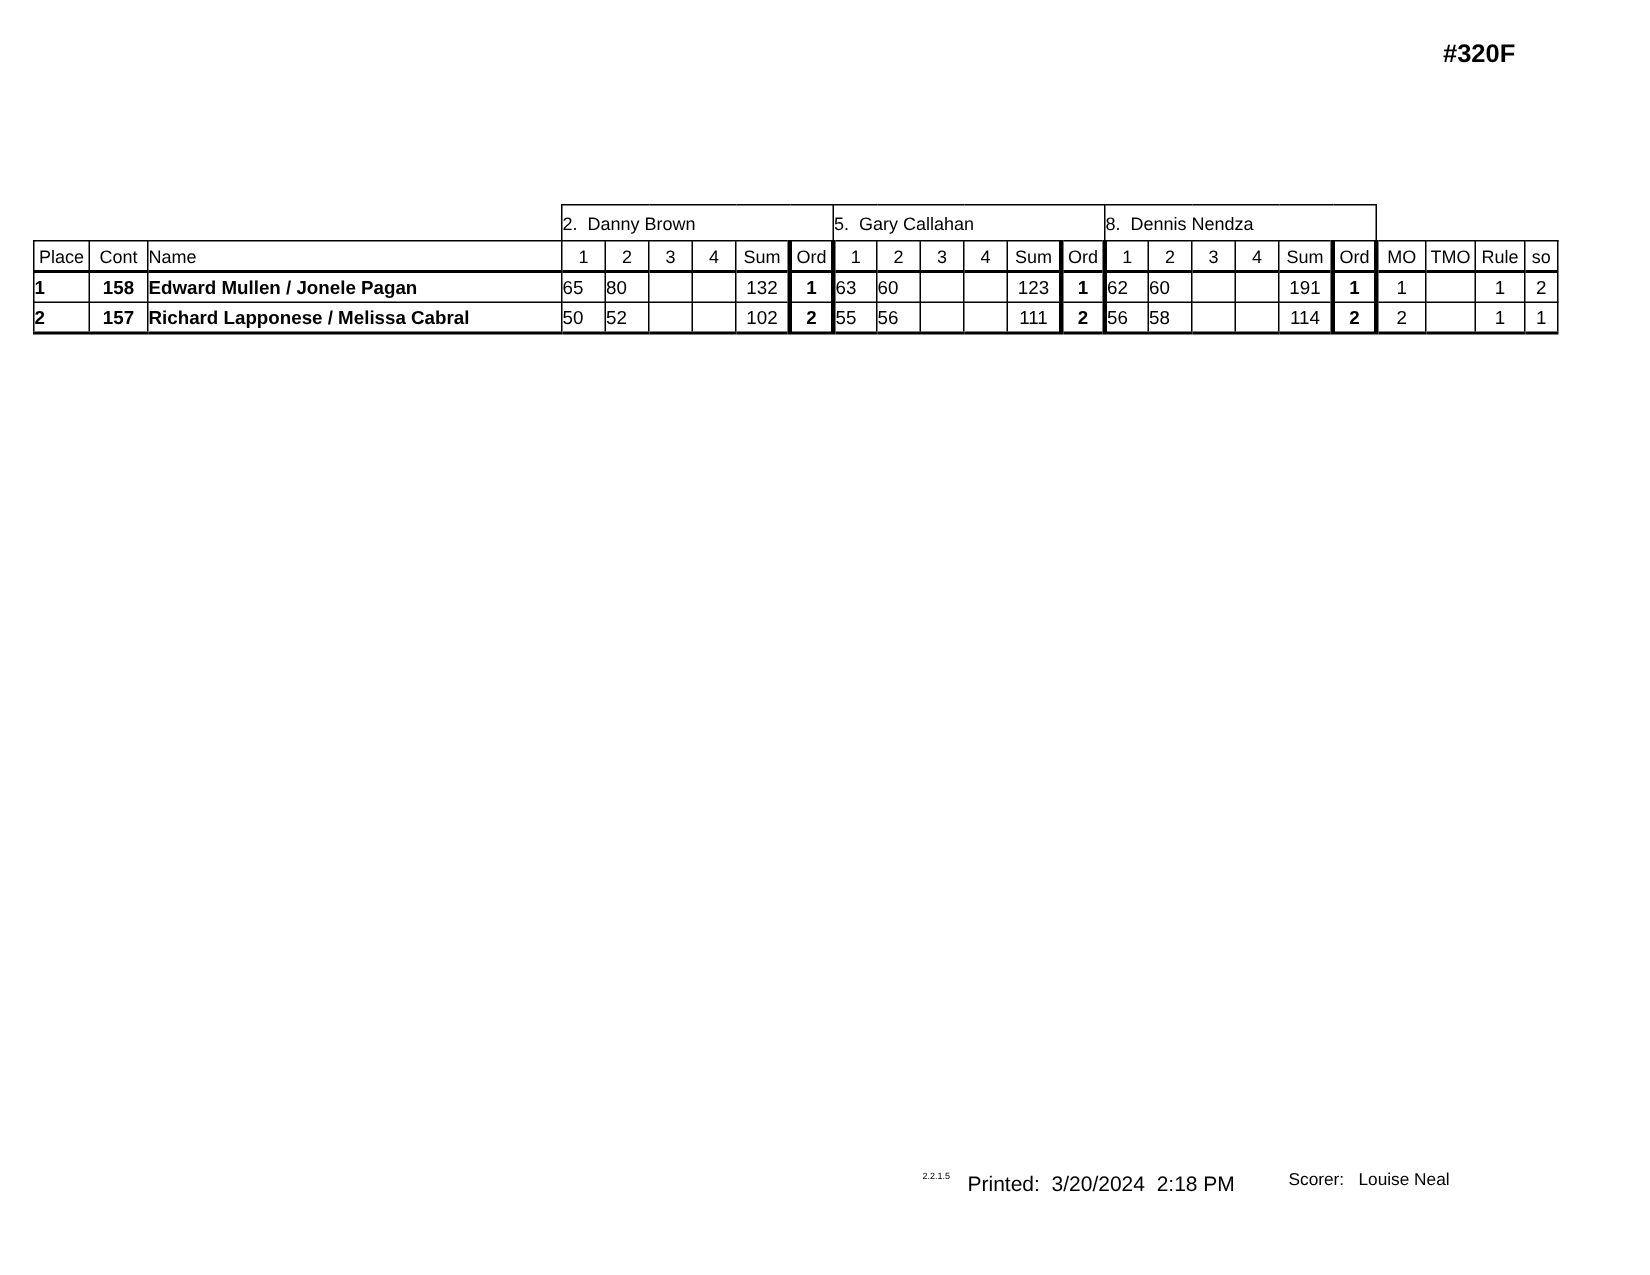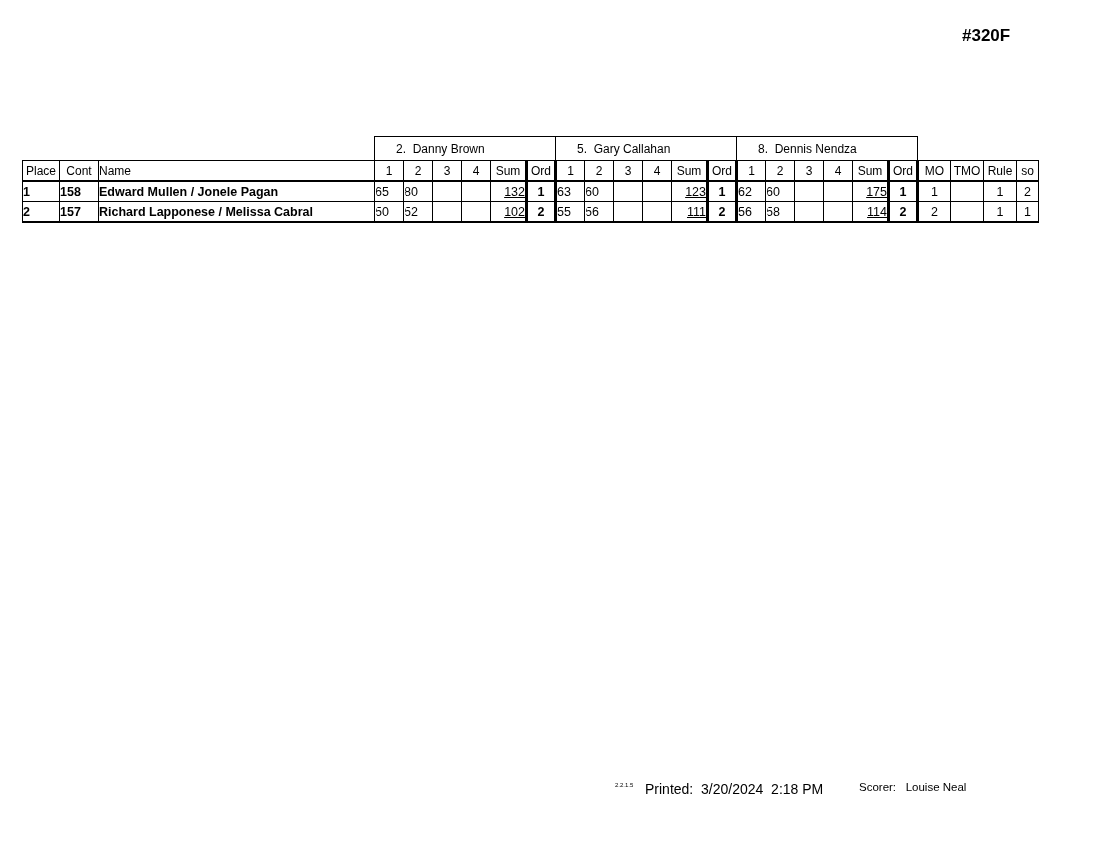--- a/index.html
+++ b/index.html
@@ -18,32 +18,32 @@
   .venue  { font-size:14.5px; line-height:21px; }
   .event  { font-size:18.5px; font-weight:bold; line-height:24px; }
   .report { font-size:16.5px; line-height:23px; }
   .event-num { position:absolute; left:962px; top:26px; font-size:17px; font-weight:bold; }
 
   
   table.results { position:absolute; left:22px; top:136px; border-collapse:collapse; table-layout:fixed; font-size:12.5px; }
   .results td { border:1px solid #000; height:19px; padding:0; overflow:hidden; white-space:nowrap; vertical-align:middle; }
   tr.jrow td { height:23px; }
   td.blank { border:none; }
-  td.jh { font-size:12px; text-align:left; padding-left:21px; white-space:pre; }
+  td.jh { font-size:12px; text-align:left; padding-left:0; white-space:pre; }
   tr.hdr td { border-bottom:2px solid #000; text-align:center; font-size:12px; height:19px; }
   tr.hdr td.h-name { text-align:left; padding-left:0; }
   tr.rlast td { border-bottom:2px solid #000; }
   .first { border-left:2px solid #000; }
   .last  { border-right:2px solid #000; }
   .ord   { border-left:3px solid #000 !important; border-right:3px solid #000 !important; text-align:center; }
   .d-place { font-weight:bold; text-align:left; padding-left:8px; }
-  .d-cont  { font-weight:bold; text-align:left; }
+  .d-cont  { font-weight:bold; text-align:center; }
   .d-name  { font-weight:bold; text-align:left; padding-left:5px; }
-  .d-s     { text-align:left; padding-left:4px;border-radius:10px; }
-  .d-sum   { text-align:right; padding-right:3px;text-decoration:underline; }
+  .d-s     { text-align:left; padding-left:4px; }
+  .d-sum   { text-align:center; padding-right:3px; }
   .d-ord   { font-weight:bold; }
   .d-mo, .d-tmo, .d-rule, .d-so { text-align:center; }
   col.w-place{width:37px} col.w-cont{width:39px} col.w-name{width:276px}
   col.w-s{width:29px} col.w-sum{width:36px} col.w-ord{width:29px}
   col.w-mo{width:33px} col.w-tmo{width:33px} col.w-rule{width:33px} col.w-so{width:22px}
 
   
   .foot-ver    { position:absolute; left:615px; top:782px; font-size:6px; }
   .foot-print  { position:absolute; left:645px; top:781px; font-size:14px; }
   .foot-scorer { position:absolute; left:859px; top:781px; font-size:11.5px; }
@@ -133,21 +133,21 @@
       <td class="d-s">63</td>
       <td class="d-s">60</td>
       <td class="d-s"></td>
       <td class="d-s"></td>
       <td class="d-sum">123</td>
       <td class="d-ord ord">1</td>
       <td class="d-s">62</td>
       <td class="d-s">60</td>
       <td class="d-s"></td>
       <td class="d-s"></td>
-      <td class="d-sum">175</td>
+      <td class="d-sum">191</td>
       <td class="d-ord ord">1</td>
       <td class="d-mo">1</td>
       <td class="d-tmo"></td>
       <td class="d-rule">1</td>
       <td class="d-so last">2</td>
     </tr>
     <tr class="rlast">
       <td class="d-place first">2</td>
       <td class="d-cont">157</td>
       <td class="d-name">Richard Lapponese / Melissa Cabral</td>

